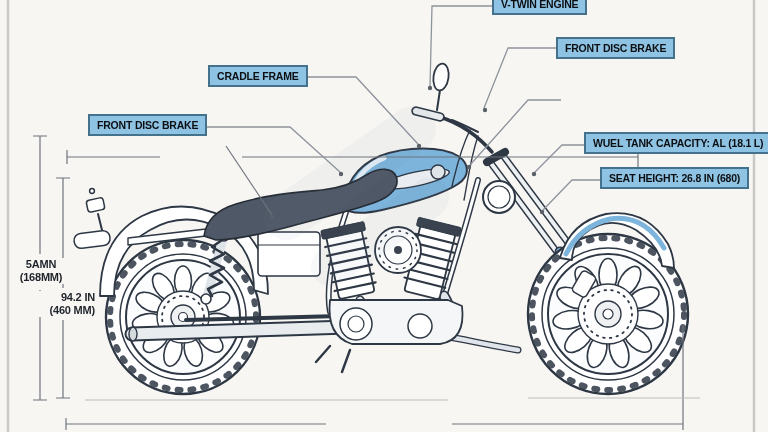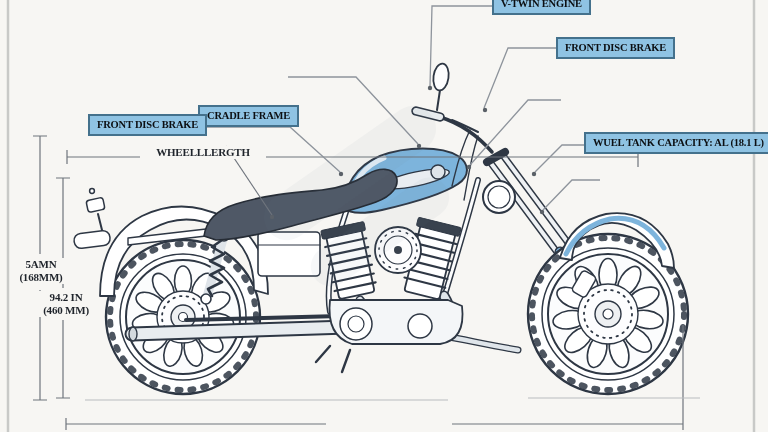--- a/index.html
+++ b/index.html
@@ -2,21 +2,21 @@
 <html style="--bg: #f7f6f3; --accent: #7db4dc; --label-bg: #8fc3e3; --label-border: #44718c; --line: #2e3744; --leader: #8e949c; --dimtext: #1f242b;"><head>
 <meta charset="utf-8">
 <style>
   :root{
     --bg:#f7f6f3; --accent:#7db4dc; --label-bg:#8fc3e3; --label-border:#44718c;
     --line:#2e3744; --leader:#8e949c; --dim:#6f757d; --dimtext:#1f242b; --frame:#c8c9c7;
   }
   html,body{margin:0;padding:0;}
   body{width:768px;height:432px;position:relative;overflow:hidden;background:var(--bg);
        font-family:"Liberation Sans",sans-serif;}
-  .stage{position:absolute;inset:0;font-family:Liberation Serif, serif;}
+  .stage{position:absolute;inset:0;}
   svg{position:absolute;left:0;top:0;}
   .callout{position:absolute;background:var(--label-bg);border:2px solid var(--label-border);
        color:#0c0f12;font-weight:700;font-size:10.5px;line-height:1;padding:4px 7px 3px;
        letter-spacing:-0.2px;white-space:nowrap;z-index:5;}
   .dim{position:absolute;color:var(--dimtext);font-weight:700;font-size:11px;line-height:13px;
        letter-spacing:-0.2px;text-align:center;background:var(--bg);padding:0 3px;
        white-space:nowrap;z-index:4;}
   .wm{position:absolute;background:rgba(110,125,150,0.055);border-radius:40px;
       transform:rotate(-35deg);z-index:1;}
 </style>
@@ -246,29 +246,29 @@
         <circle cx="419" cy="146" r="2.2"></circle>
       <circle cx="469" cy="167" r="2.2"></circle>
         <circle cx="341" cy="174" r="2.2"></circle>
         <circle cx="534" cy="174" r="2.2"></circle>
       <circle cx="542" cy="212" r="2.2"></circle>
     </g>
   </svg>
 
   <div class="callout" style="left:492px;top:-7px;">V-TWIN ENGINE</div>
   <div class="callout" style="left:556px;top:37px;">FRONT DISC BRAKE</div>
-  <div class="callout" style="left:198px;top:65px;margin-top:40px;">CRADLE FRAME</div>
+  <div class="callout" style="left:208px;top:65px;">CRADLE FRAME</div>
   <div class="callout" style="left:88px;top:114px;">FRONT DISC BRAKE</div>
   <div class="callout" style="left:584px;top:132px;">WUEL TANK CAPACITY: AL (18.1 L)</div>
+  <div class="callout" style="left:600px;top:167px;">SEAT HEIGHT: 26.8 IN (680)</div>
 
   <div class="dim" style="left:140px;top:146px;width:120px;">
-    <div>WHEELLLERGTH</div>
   </div>
   <div class="dim" style="left:12px;top:258px;width:52px;">
     <div>5AMN</div>
     <div>(168MM)</div>
   </div>
-  <div class="dim" style="left:34px;top:291px;width:58px;">
+  <div class="dim" style="left:34px;top:291px;width:58px;text-align:right;">
     <div>94.2 IN</div>
     <div>(460 MM)</div>
   </div>
 
 </div>
 
 </body></html>

